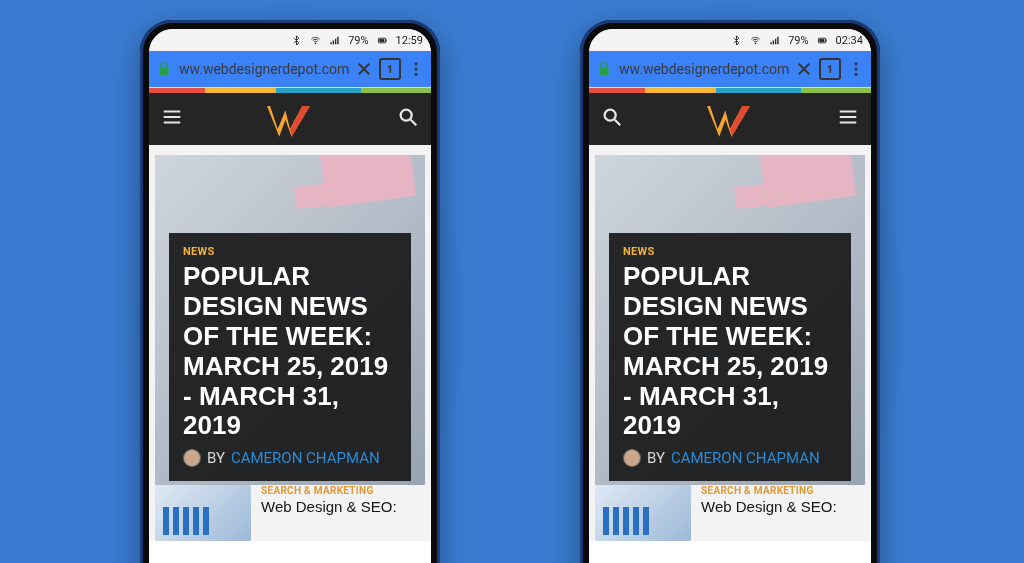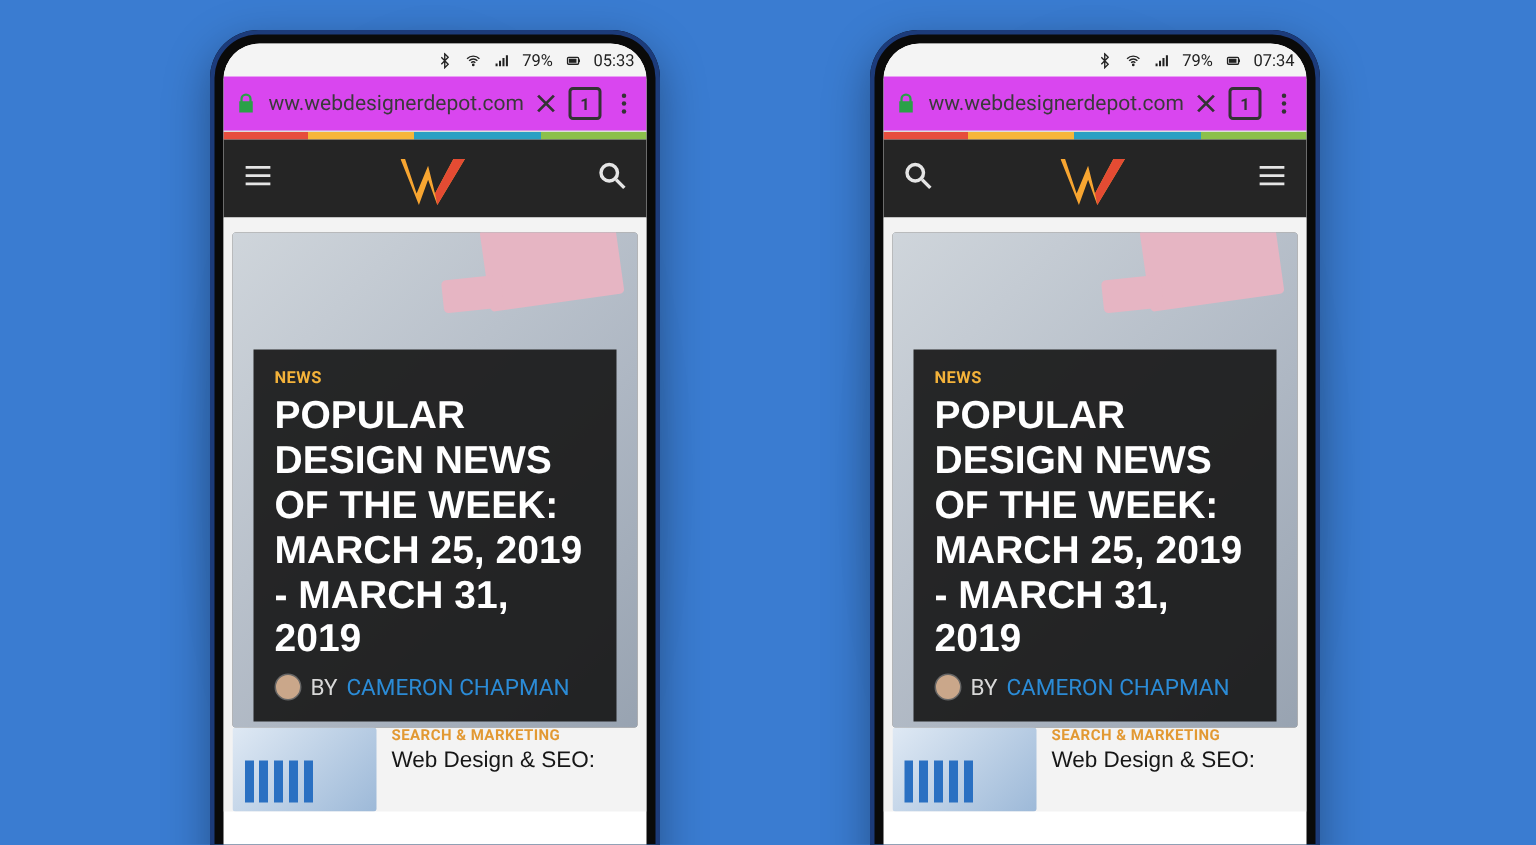--- a/index.html
+++ b/index.html
@@ -11,21 +11,21 @@
     background:radial-gradient(ellipse at 50% 50%, rgba(0,0,0,.35), rgba(0,0,0,0) 70%);filter:blur(10px);z-index:0;}
   .frame{position:absolute;inset:0;background:#0a0a0a;border-radius:32px;z-index:1;
     box-shadow:inset 0 0 0 3px #1c3b7a, 0 10px 30px rgba(0,0,0,.35);}
   .screen{position:absolute;left:9px;right:9px;top:9px;bottom:0;border-radius:24px 24px 0 0;
     overflow:hidden;background:#fff;z-index:2;}
   
   .status{height:22px;background:#f4f4f4;display:flex;align-items:center;justify-content:flex-end;
     font-size:11px;color:#222;padding:0 8px;gap:8px;}
   .status svg{width:11px;height:11px;}
   
-  .browserbar{height:36px;background:#d946ef;border-bottom:1px solid #ddd;display:flex;align-items:center;
+  .browserbar{height:36px;background:#3b82f6;border-bottom:1px solid #ddd;display:flex;align-items:center;
     padding:0 6px;gap:6px;font-size:13px;color:#222;}
   .lock{color:#2aa147;}
   .url{flex:1;white-space:nowrap;overflow:hidden;color:#3a3a3a;font-size:14px;}
   .browserbar svg{width:18px;height:18px;display:block;}
   .tabcount{width:18px;height:18px;border:2px solid #333;border-radius:3px;display:flex;
     align-items:center;justify-content:center;font-size:11px;font-weight:700;color:#333;}
   
   .topstripe{height:5px;background:linear-gradient(90deg,#e64e3d 0 20%,#f6b63a 20% 45%,#2aa0c3 45% 75%,#8cc04b 75% 100%);}
   .siteheader{height:52px;background:#252525;display:flex;align-items:center;justify-content:space-between;
     padding:0 12px;}
@@ -71,21 +71,21 @@
         </svg>
       <svg viewBox="0 0 24 24">
           <path d="M3 20h3v-4H3zM8 20h3v-8H8zM13 20h3V8h-3zM18 20h3V4h-3z" fill="#222"></path>
         </svg>
       <span>79%</span>
       <svg viewBox="0 0 24 24">
           <rect x="3" y="7" width="16" height="10" rx="1.5" fill="none" stroke="#222" stroke-width="2"></rect>
           <rect x="5" y="9" width="11" height="6" fill="#222"></rect>
           <rect x="19" y="10" width="2" height="4" fill="#222"></rect>
         </svg>
-      <span>05:33</span>
+      <span>12:59</span>
     </div>
 
     <div class="browserbar">
       <span class="lock">
         <svg viewBox="0 0 24 24" fill="#2aa147">
             <path d="M7 10V8a5 5 0 0110 0v2h1v10H6V10h1zm2 0h6V8a3 3 0 10-6 0v2z"></path>
           </svg>
       </span>
       <span class="url">ww.webdesignerdepot.com</span>
       <span>
@@ -172,21 +172,21 @@
         </svg>
       <svg viewBox="0 0 24 24">
           <path d="M3 20h3v-4H3zM8 20h3v-8H8zM13 20h3V8h-3zM18 20h3V4h-3z" fill="#222"></path>
         </svg>
       <span>79%</span>
       <svg viewBox="0 0 24 24">
           <rect x="3" y="7" width="16" height="10" rx="1.5" fill="none" stroke="#222" stroke-width="2"></rect>
           <rect x="5" y="9" width="11" height="6" fill="#222"></rect>
           <rect x="19" y="10" width="2" height="4" fill="#222"></rect>
         </svg>
-      <span>07:34</span>
+      <span>02:34</span>
     </div>
 
     <div class="browserbar">
       <span class="lock">
         <svg viewBox="0 0 24 24" fill="#2aa147">
             <path d="M7 10V8a5 5 0 0110 0v2h1v10H6V10h1zm2 0h6V8a3 3 0 10-6 0v2z"></path>
           </svg>
       </span>
       <span class="url">ww.webdesignerdepot.com</span>
       <span>

